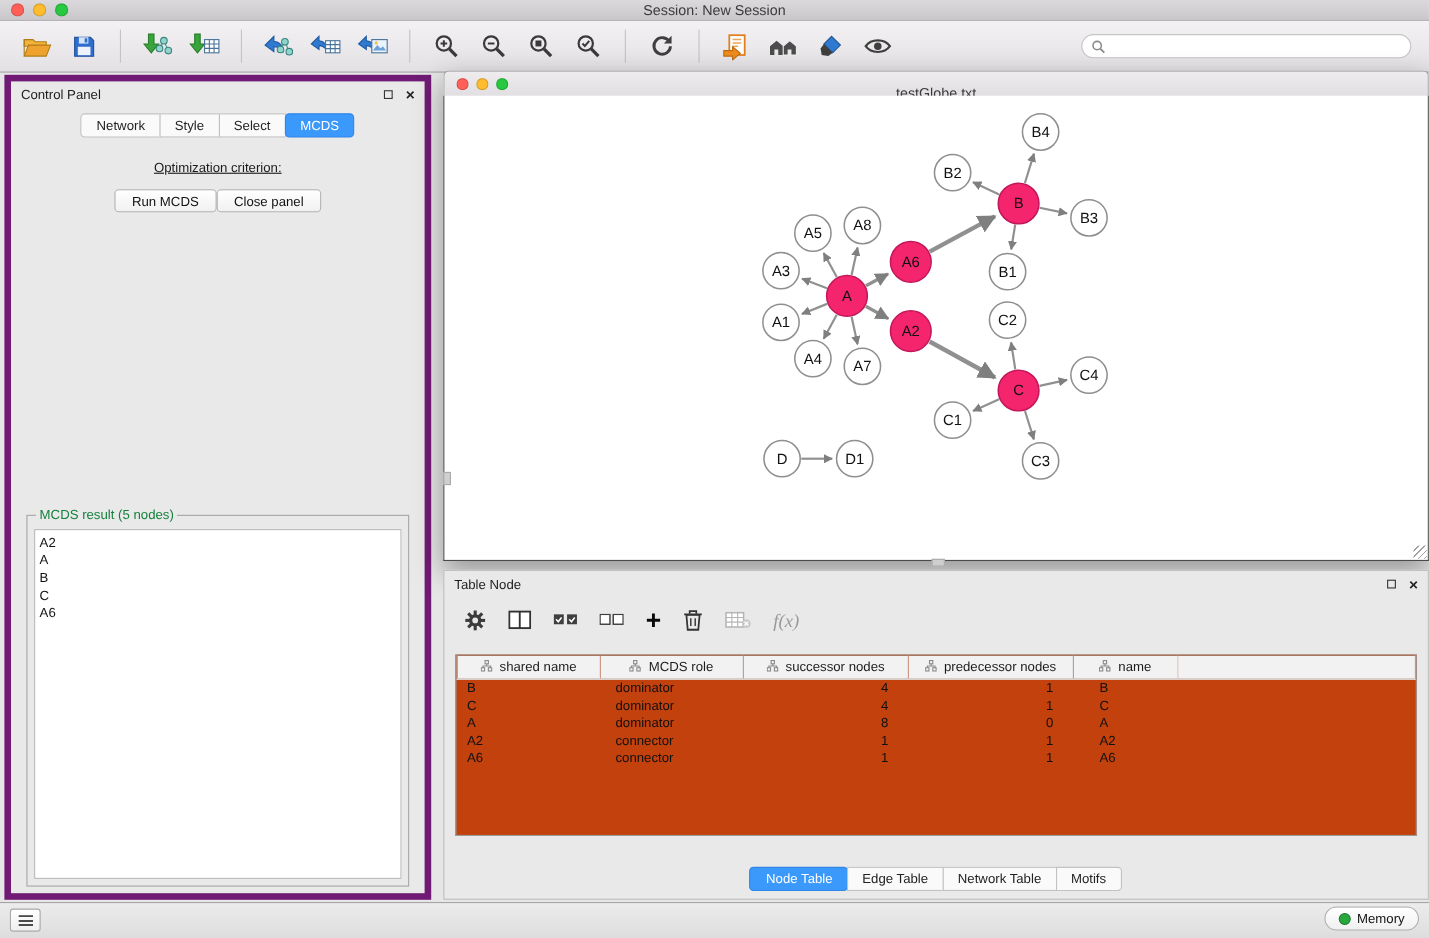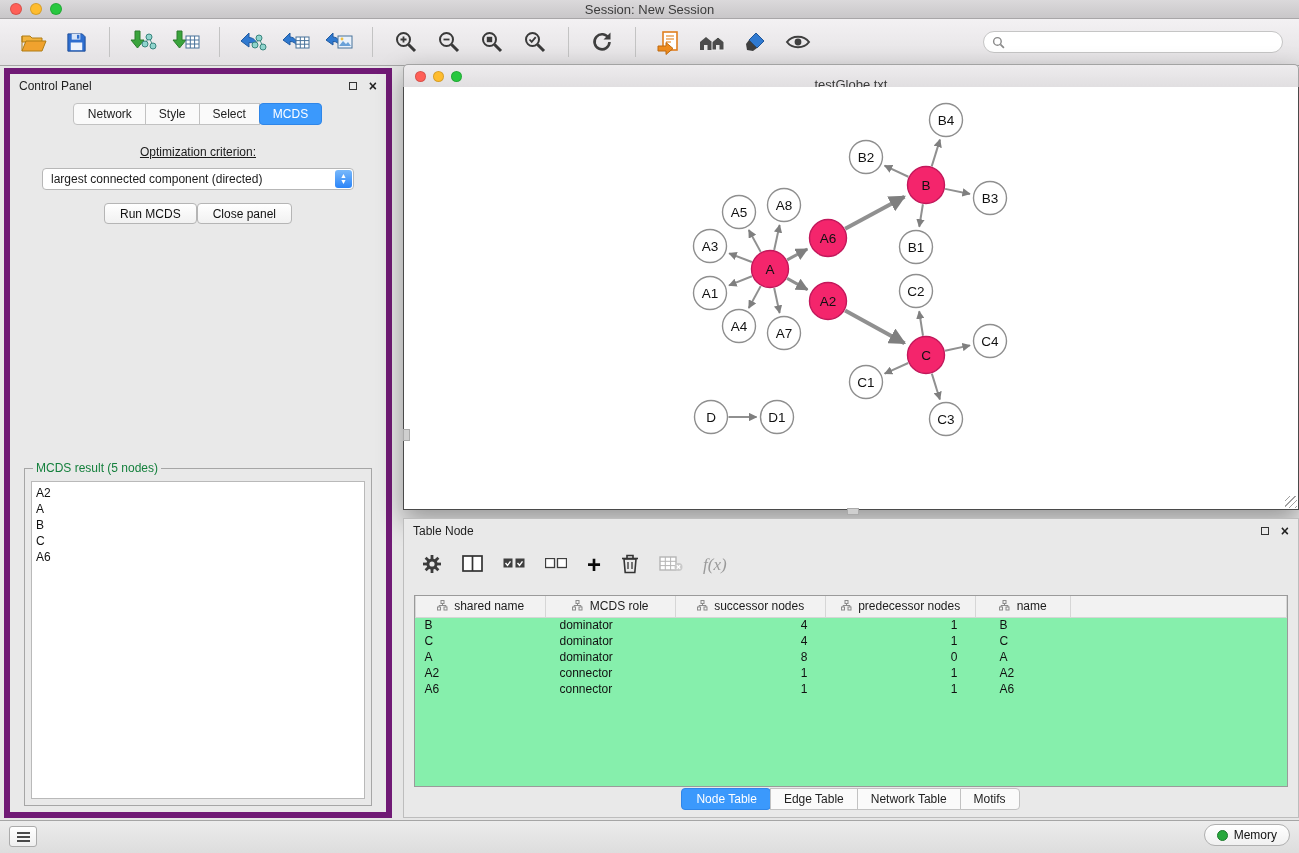--- a/index.html
+++ b/index.html
@@ -50,21 +50,21 @@
   .net-canvas{position:absolute;top:23px;left:0;right:0;bottom:0;background:#fff;border:1px solid #4a4a4a;border-top:none;}
   .net-canvas svg{display:block;}
   .resize-grip{position:absolute;right:1px;bottom:1px;width:12px;height:12px;background:repeating-linear-gradient(135deg,transparent 0 3px,#a0a0a0 3px 4px);}
   .splitter-dot{position:absolute;background:#cfcfcf;border:1px solid #aaa;}
 
   
   .table-panel{position:absolute;left:403px;top:518px;width:896px;height:300px;background:#e9e9e9;border:1px solid #bdbdbd;}
   .tp-toolbar{display:flex;align-items:center;gap:20px;padding:6px 18px;height:44px;}
   .plus-glyph{font-size:24px;font-weight:bold;color:#0a0a0a;line-height:20px;}
   .fx-label{font-family:"Liberation Serif",serif;font-style:italic;font-size:17px;color:#9a9a9a;}
-  .tp-table-wrap{position:absolute;left:10px;right:10px;top:76px;height:192px;background:#86efac;border:1px solid #9a9a9a;overflow:hidden;}
+  .tp-table-wrap{position:absolute;left:10px;right:10px;top:76px;height:165px;background:#c2410c;border:1px solid #9a9a9a;overflow:hidden;}
   table{width:100%;border-collapse:collapse;table-layout:fixed;}
   th{background:#f2f2f2;border:1px solid #d6d6d6;border-top:none;font-weight:normal;font-size:12px;height:21px;text-align:center;color:#1c1c1c;white-space:nowrap;overflow:hidden;}
   th svg{vertical-align:-1px;margin-right:3px;}
   td{height:16px;font-size:12px;white-space:nowrap;overflow:hidden;color:#111;}
   td.c0{padding-left:9px;} td.c1{padding-left:14px;}
   td.c2,td.c3{text-align:right;padding-right:18px;}
   td.c4{padding-left:24px;}
   .tp-tabs{position:absolute;bottom:7px;left:0;right:0;display:flex;justify-content:center;}
 
   
@@ -227,27 +227,20 @@
       <span class="close-x">×</span>
     </span>
   </div>
   <div class="seg-tabs" id="cp-tabs">
       <div class="seg-tab">Network</div>
       <div class="seg-tab">Style</div>
       <div class="seg-tab">Select</div>
       <div class="seg-tab active">MCDS</div>
     </div>
   <div class="opt-label">Optimization criterion:</div>
-  <div class="dropdown">
-    <span>largest connected component (directed)</span>
-    <span class="stepper">
-      <span>▲</span>
-        <span>▼</span>
-    </span>
-  </div>
   <div class="cp-buttons">
     <button class="btn">Run MCDS</button>
     <button class="btn">Close panel</button>
   </div>
   <fieldset class="result-box">
     <legend>MCDS result (5 nodes)</legend>
     <div class="result-list" id="result-list">
         <div class="result-item">A2</div>
         <div class="result-item">A</div>
         <div class="result-item">B</div>

